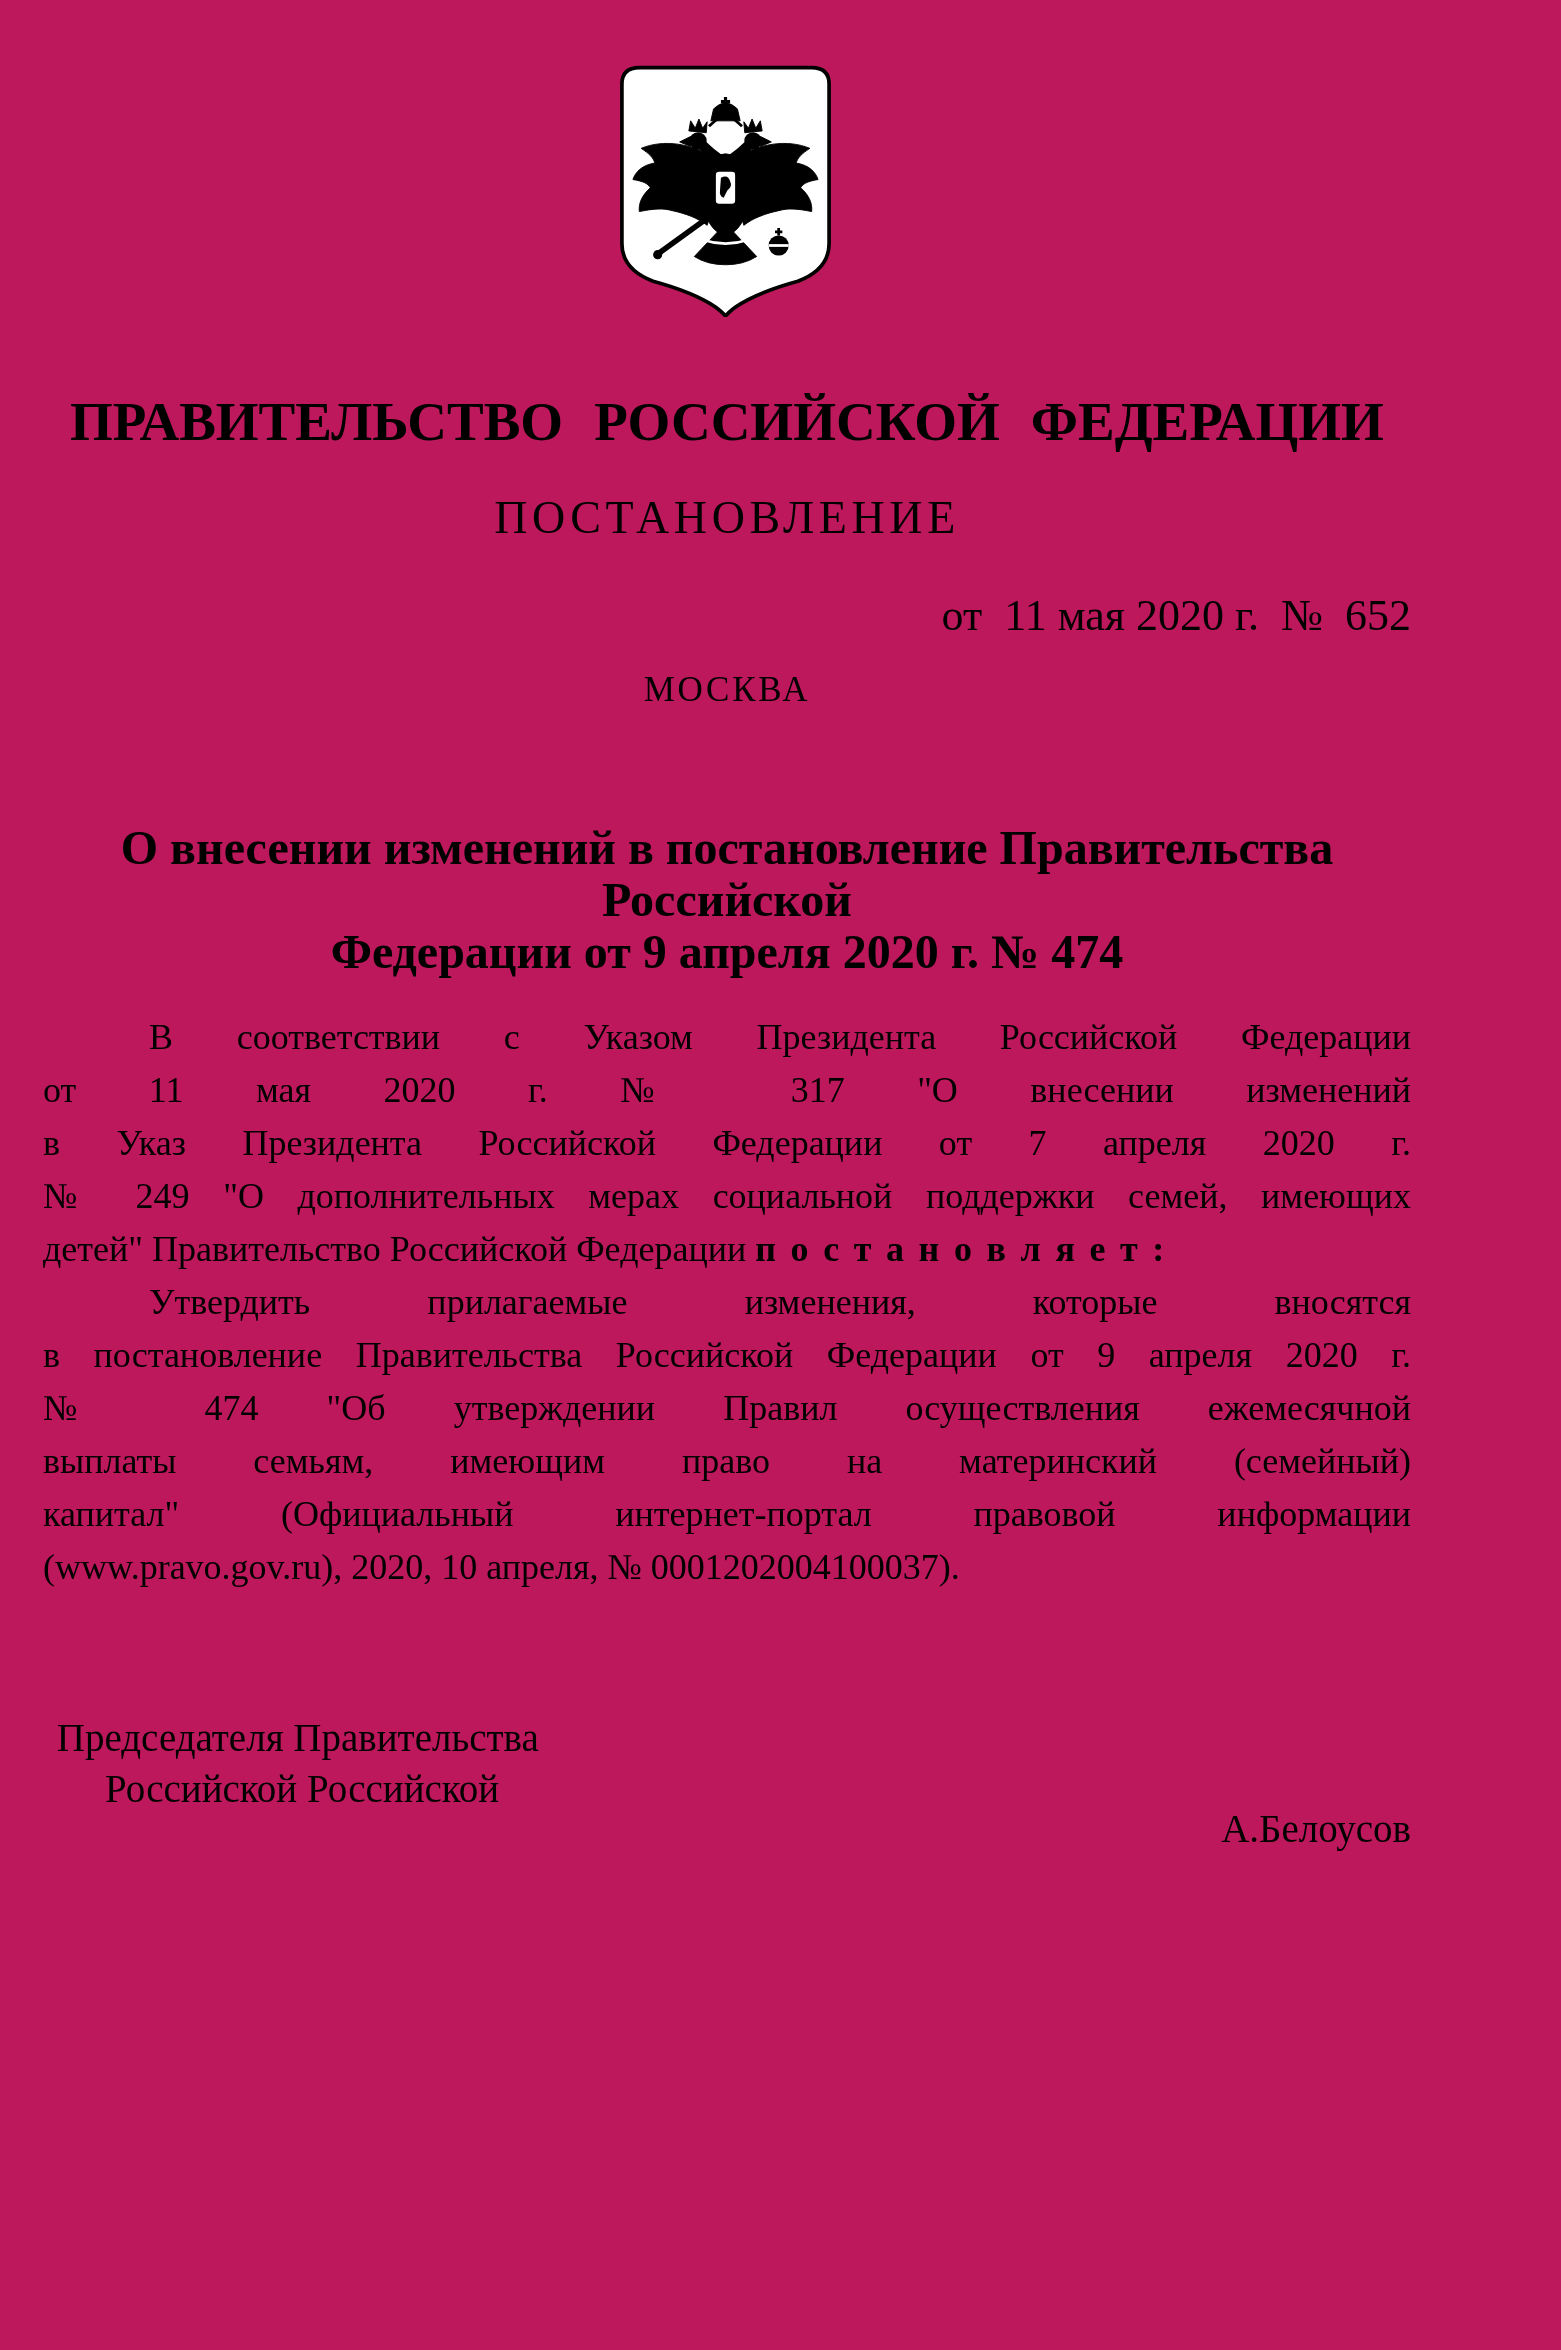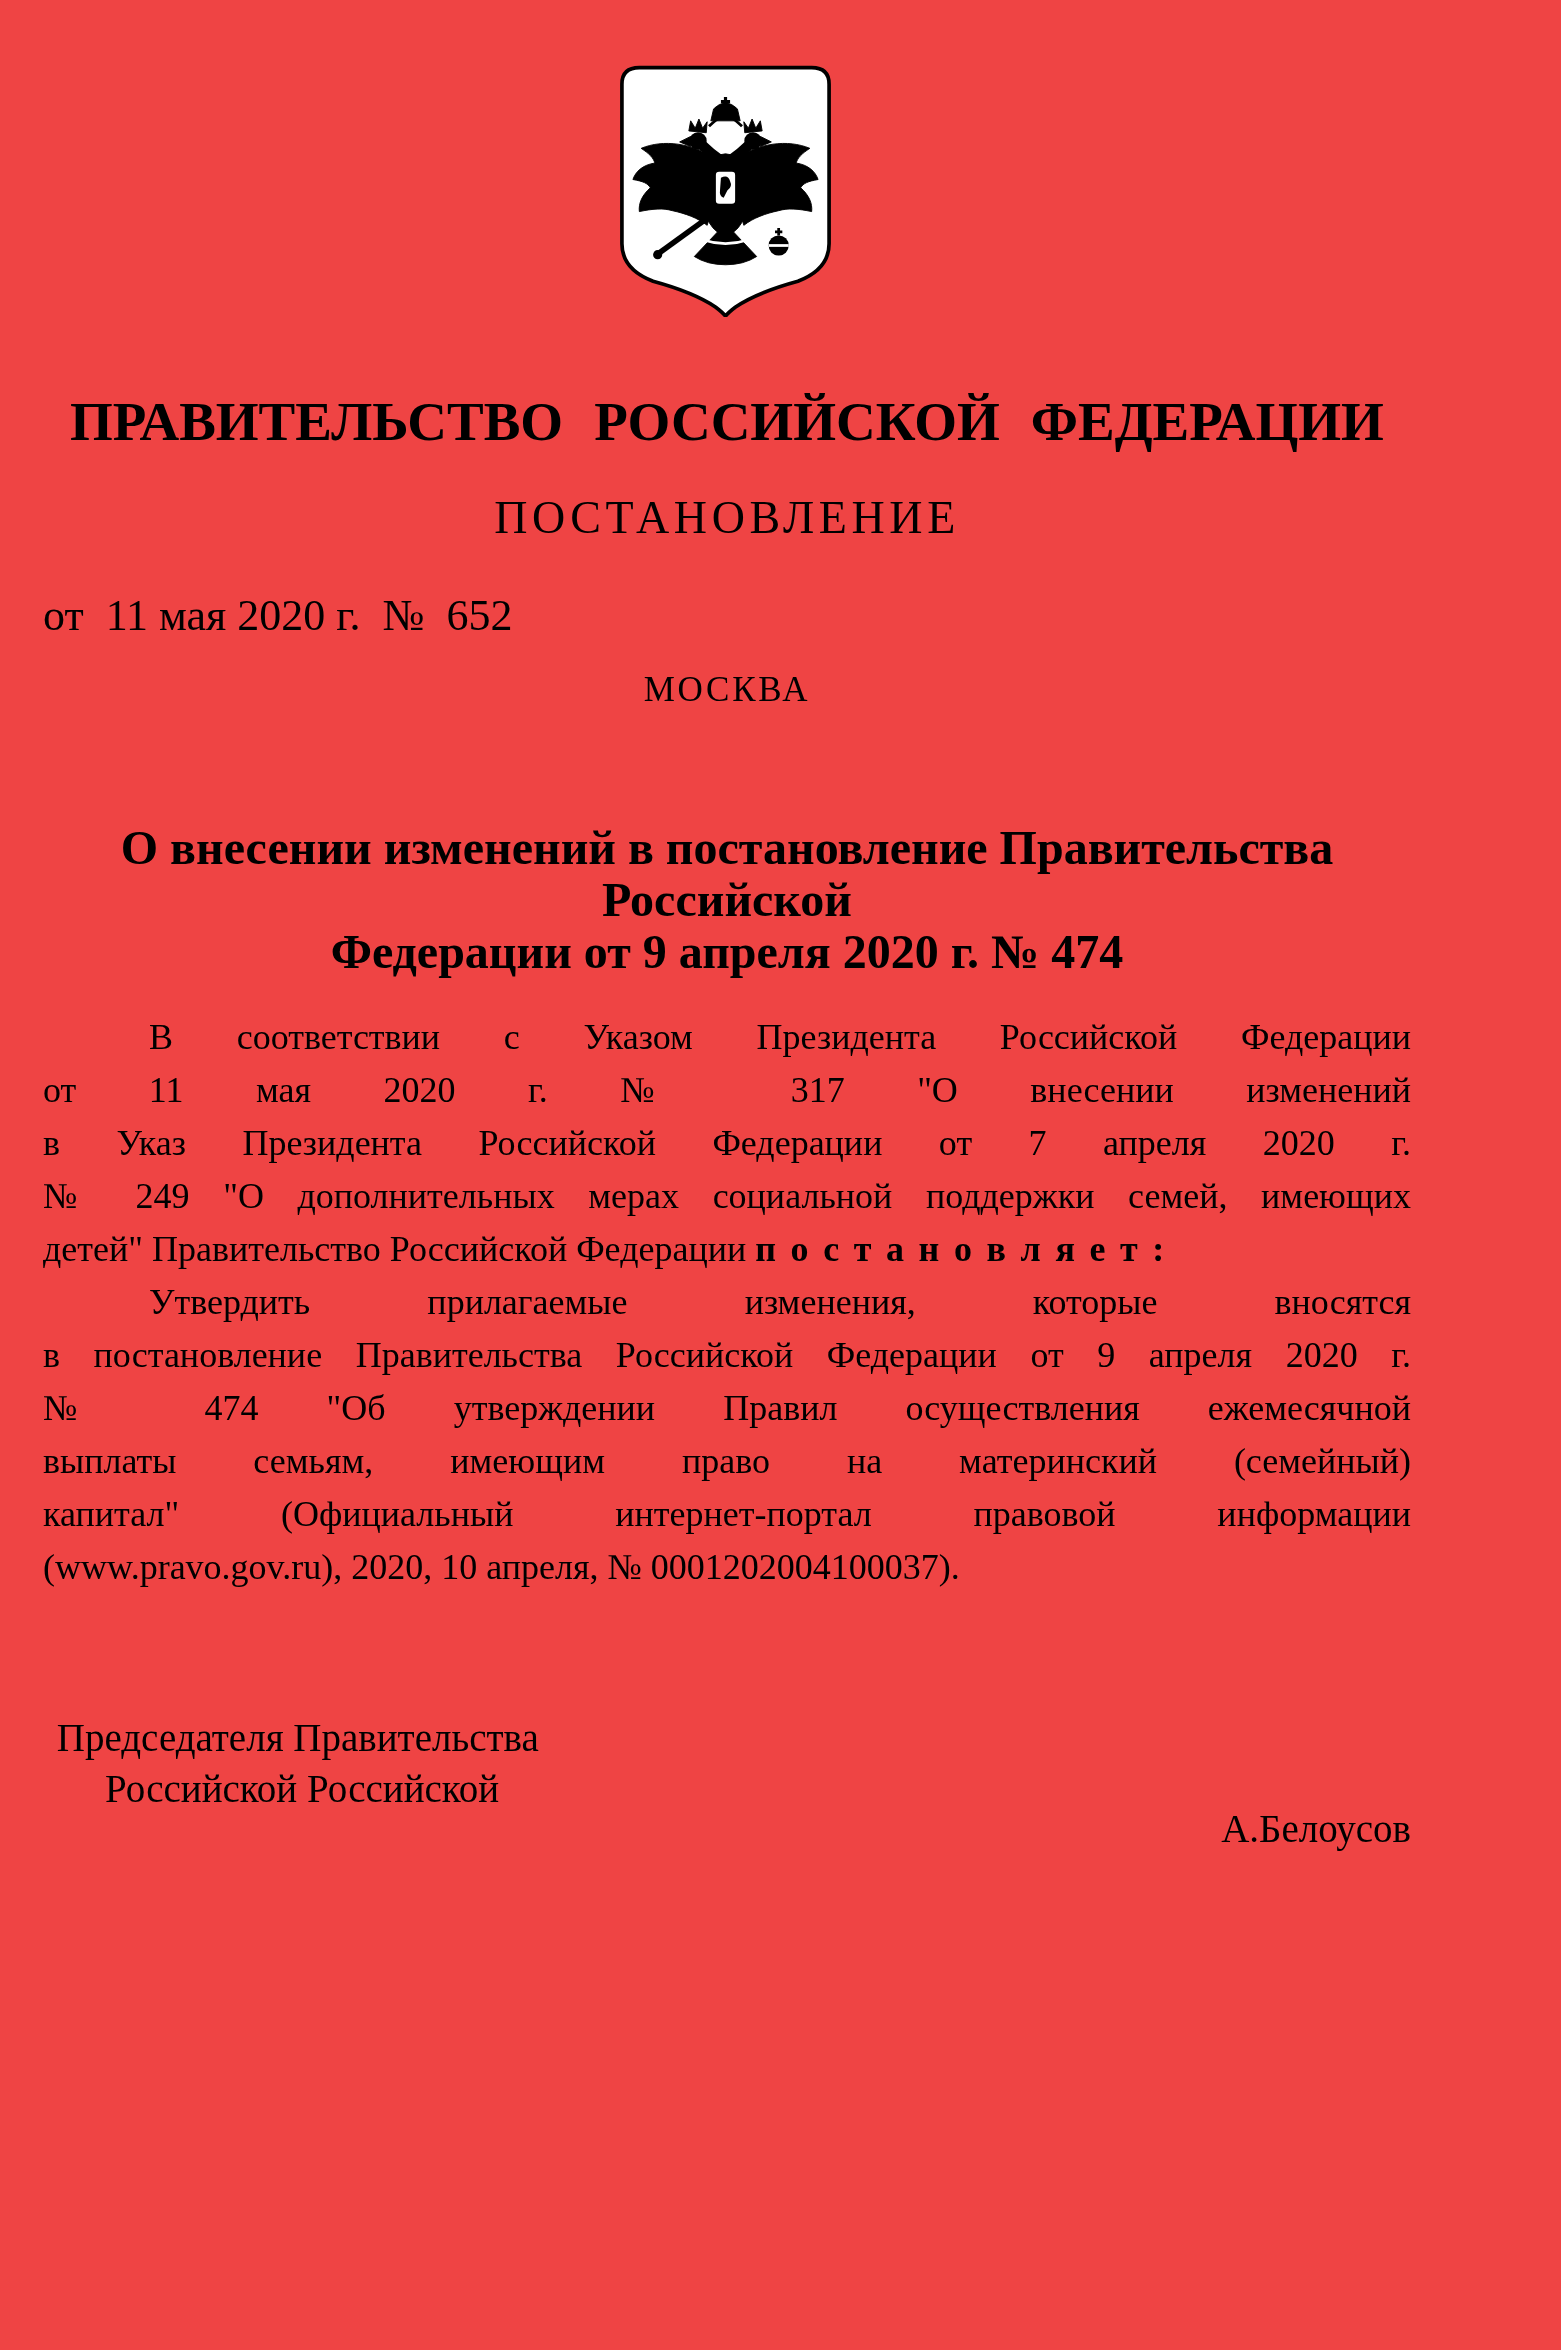--- a/index.html
+++ b/index.html
@@ -1,24 +1,24 @@
 <!DOCTYPE html>
 <html style="font-size:14.7px"><head>
 <meta charset="utf-8">
 <style>
   html,body{margin:0;padding:0;background:#fff;}
   body{width:1561px;height:2351px;}
-  .page{position:relative;width:1561px;height:2351px;background:#ef4444;color:#000;
+  .page{position:relative;width:1561px;height:2351px;background:#be185d;color:#000;
         font-family:"Liberation Serif","DejaVu Serif",serif;overflow:hidden;}
   .emblem{position:absolute;left:617px;top:64px;width:217px;height:253px;}
   .org-title{position:absolute;left:43px;top:393px;width:1368px;text-align:center;
              font-size:55px;font-weight:bold;white-space:pre;line-height:57px;word-spacing:1.8px;}
   .doc-type{position:absolute;left:43px;top:493px;width:1368px;text-align:center;
             font-size:46px;letter-spacing:4.6px;line-height:50px;}
-  .date-line{position:absolute;left:43px;top:592px;width:1368px;text-align:left;
+  .date-line{position:absolute;left:43px;top:592px;width:1368px;text-align:right;
              font-size:44px;white-space:pre;line-height:48px;}
   .city{position:absolute;left:43px;top:670px;width:1368px;text-align:center;
         font-size:35px;letter-spacing:2.8px;line-height:39px;}
   .subject{position:absolute;left:43px;top:806px;width:1368px;text-align:center;
            font-size:48px;font-weight:bold;line-height:52px;margin-top:16px;}
   .bodytext{position:absolute;left:43px;top:1011px;width:1368px;font-size:36px;line-height:53px;}
   .ln{min-height:53px;}
   .j{text-align:justify;text-align-last:justify;}
   .ind{text-indent:106px;}
   .bsp{font-weight:bold;letter-spacing:2.8px;}

